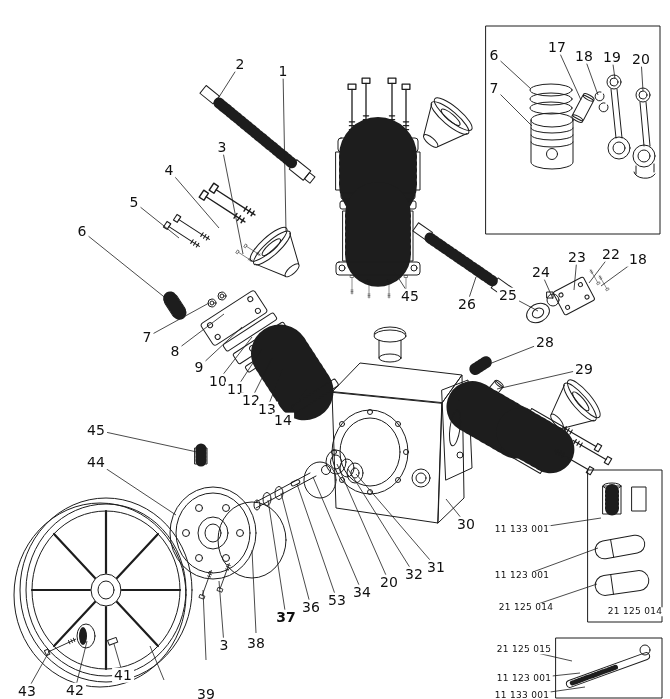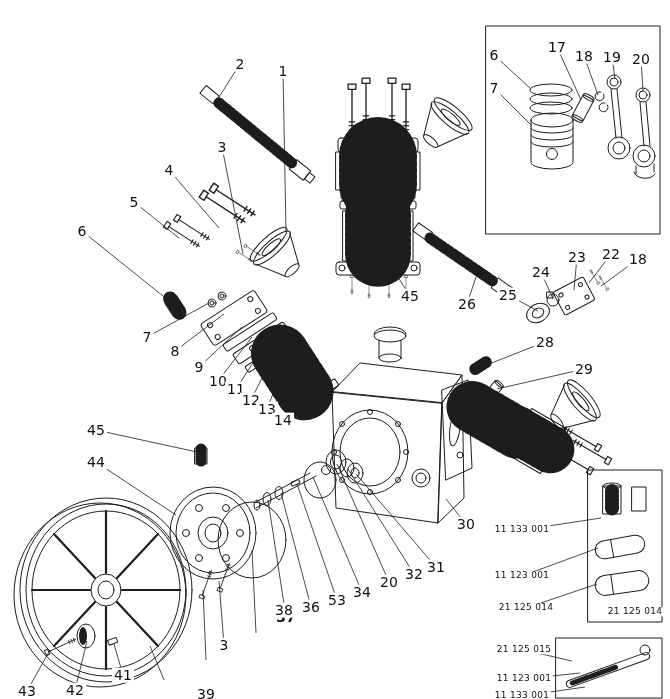--- a/index.html
+++ b/index.html
@@ -410,21 +410,21 @@
       <div class="callout" style="left: 545px; top: 342px;">28</div>
       <div class="callout" style="left: 584px; top: 369px;">29</div>
       <div class="callout" style="left: 466px; top: 524px;">30</div>
       <div class="callout" style="left: 436px; top: 567px;">31</div>
       <div class="callout" style="left: 414px; top: 574px;">32</div>
       <div class="callout" style="left: 389px; top: 582px;">20</div>
       <div class="callout" style="left: 362px; top: 592px;">34</div>
       <div class="callout" style="left: 337px; top: 600px;">53</div>
       <div class="callout" style="left: 311px; top: 607px;">36</div>
       <div class="callout" style="left: 286px; top: 617px; font-weight: bold;">37</div>
-      <div class="callout" style="left: 256px; top: 610px; margin-left: 28px;">38</div>
+      <div class="callout" style="left: 256px; top: 643px;">38</div>
       <div class="callout" style="left: 224px; top: 645px;">3</div>
       <div class="callout" style="left: 206px; top: 694px;">39</div>
       <div class="callout" style="left: 176px; top: 680px; margin-top: 44px;">40</div>
       <div class="callout" style="left: 123px; top: 675px;">41</div>
       <div class="callout" style="left: 75px; top: 690px;">42</div>
       <div class="callout" style="left: 27px; top: 691px;">43</div>
       <div class="callout" style="left: 96px; top: 462px;">44</div>
       <div class="callout" style="left: 96px; top: 430px;">45</div>
       <div class="reflabel" style="left: 522px; top: 530px;">11 133 001</div>
       <div class="reflabel" style="left: 522px; top: 576px;">11 123 001</div>

